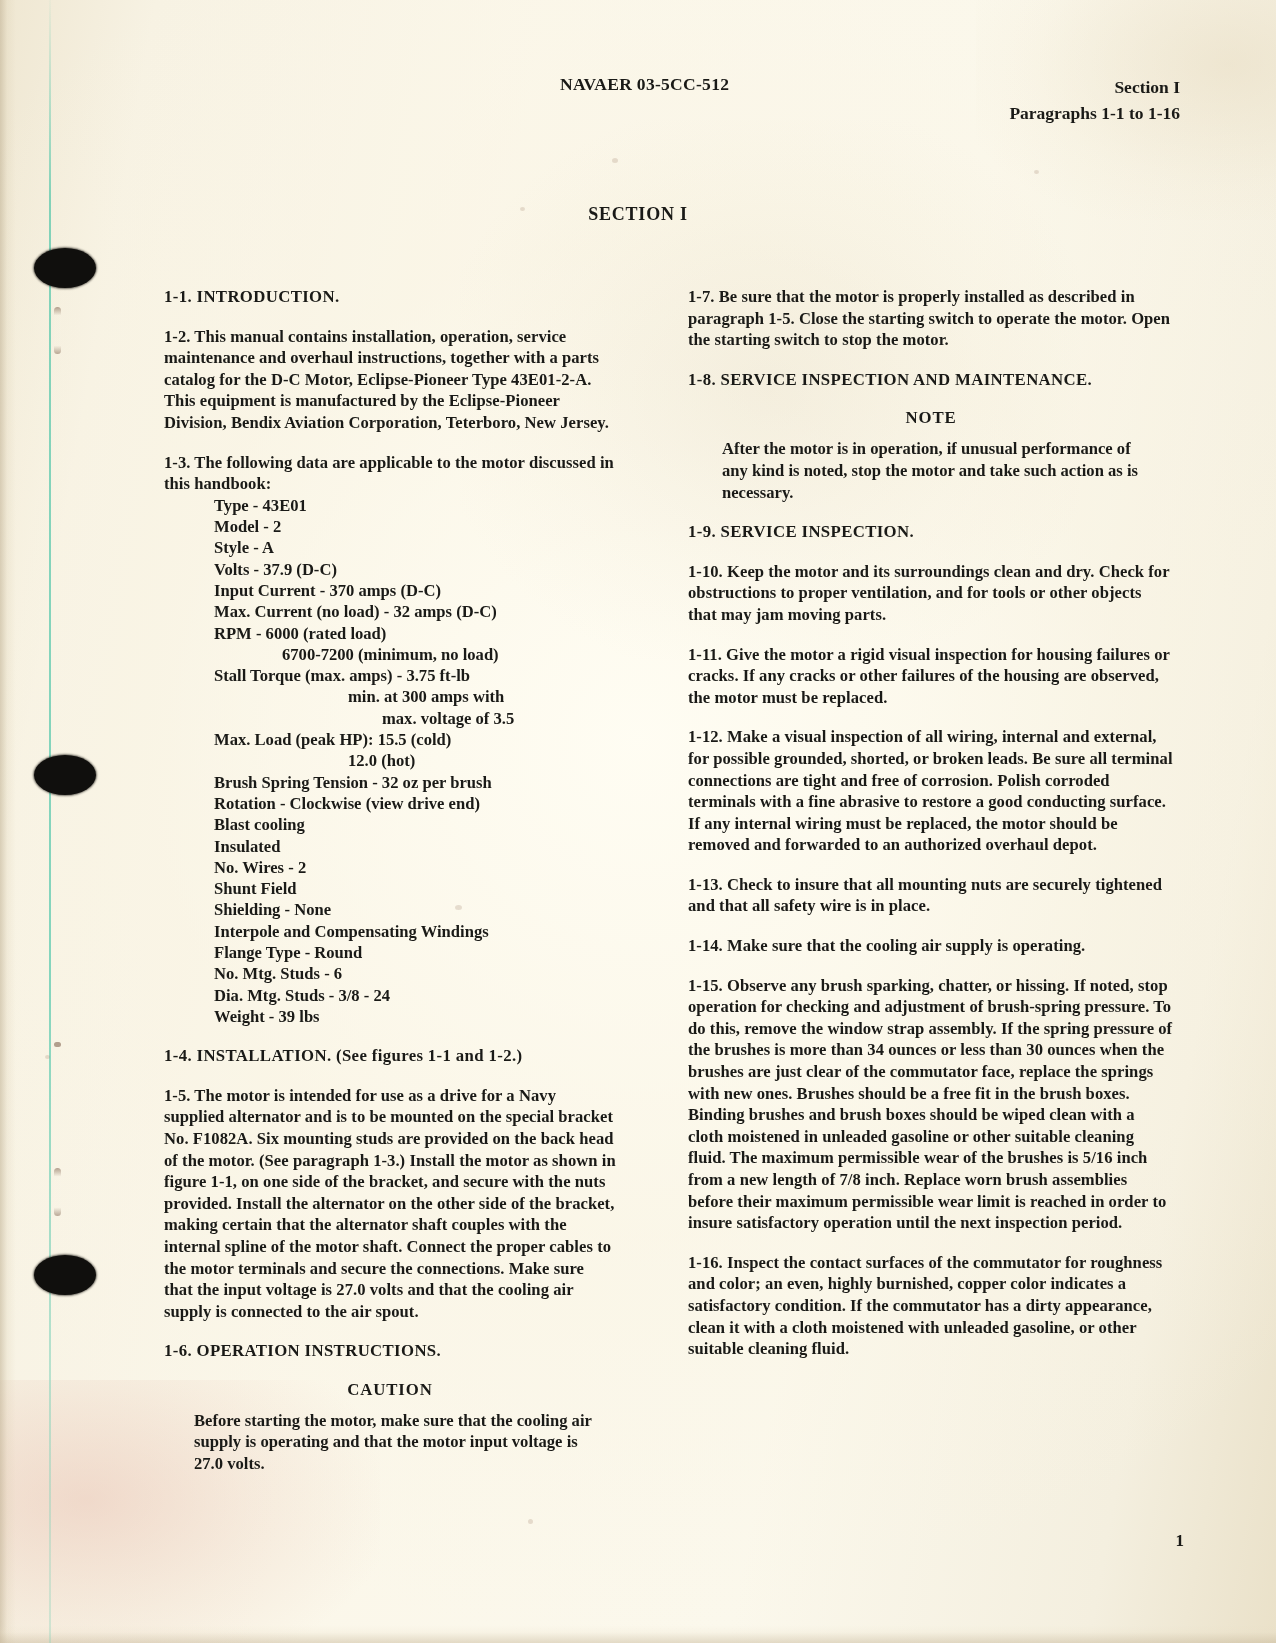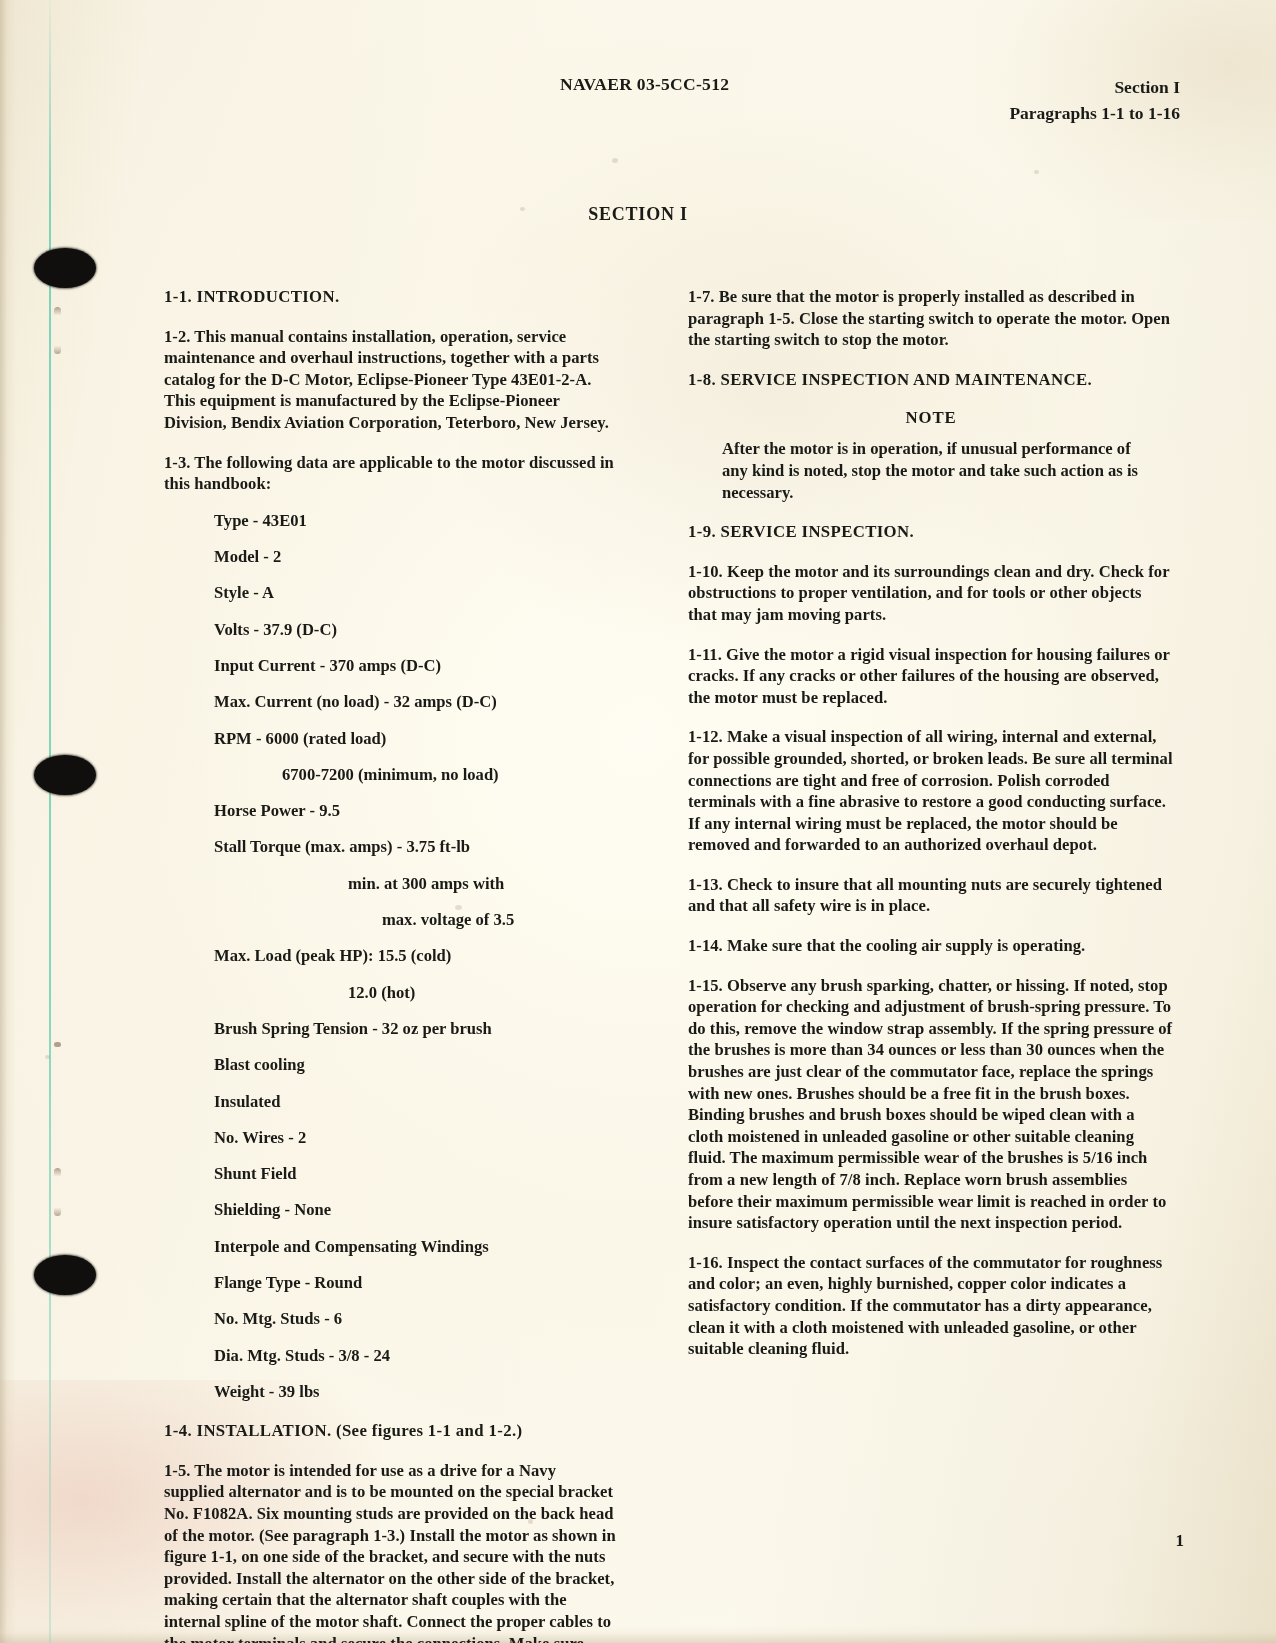--- a/index.html
+++ b/index.html
@@ -192,21 +192,20 @@
     margin: 0 0 18px 0;
     padding: 0;
     list-style: none;
   }
   .speclist li {
     font-size: 16.6px;
     line-height: 21.3px;
     font-weight: bold;
     padding-left: 50px;
     white-space: pre;
-    margin-top: 15px;
   }
   .speclist li.ind2 { padding-left: 118px; }
   .speclist li.ind3 { padding-left: 184px; }
   .speclist li.ind4 { padding-left: 218px; }
 
   .folio {
     position: absolute;
     right: 92px;
     bottom: 92px;
     font-size: 17px;
@@ -269,45 +268,46 @@
 
     <ul class="speclist">
         <li>Type - 43E01</li>
         <li>Model - 2</li>
         <li>Style - A</li>
         <li>Volts - 37.9 (D-C)</li>
         <li>Input Current - 370 amps (D-C)</li>
         <li>Max. Current (no load) - 32 amps (D-C)</li>
         <li>RPM - 6000 (rated load)</li>
         <li class="ind2">6700-7200 (minimum, no load)</li>
-        <li>Horse Power - 9.5</li>
         <li>Stall Torque (max. amps) - 3.75 ft-lb</li>
         <li class="ind3">min. at 300 amps with</li>
         <li class="ind4">max. voltage of 3.5</li>
         <li>Max. Load (peak HP): 15.5 (cold)</li>
         <li class="ind3">12.0 (hot)</li>
         <li>Brush Spring Tension - 32 oz per brush</li>
+        <li>Rotation - Clockwise (view drive end)</li>
         <li>Blast cooling</li>
         <li>Insulated</li>
         <li>No. Wires - 2</li>
         <li>Shunt Field</li>
         <li>Shielding - None</li>
         <li>Interpole and Compensating Windings</li>
         <li>Flange Type - Round</li>
         <li>No. Mtg. Studs - 6</li>
         <li>Dia. Mtg. Studs - 3/8 - 24</li>
         <li>Weight - 39 lbs</li>
       </ul>
 
     <div class="heading">1-4.  INSTALLATION.  (See figures 1-1 and 1-2.)</div>
 
     <p class="para">1-5.  The motor is intended for use as a drive for a Navy supplied alternator and is to be mounted on the special bracket No. F1082A.  Six mounting studs are provided on the back head of the motor.  (See paragraph 1-3.)  Install the motor as shown in figure 1-1, on one side of the bracket, and secure with the nuts provided. Install the alternator on the other side of the bracket, making certain that the alternator shaft couples with the internal spline of the motor shaft.  Connect the proper cables to the motor terminals and secure the connections. Make sure that the input voltage is 27.0 volts and that the cooling air supply is connected to the air spout.</p>
 
     <div class="heading">1-6.  OPERATION INSTRUCTIONS.</div>
 
+    <div class="centered-label">CAUTION</div>
     <div class="cautionblock">Before starting the motor, make sure that the cooling air supply is operating and that the motor input voltage is 27.0 volts.</div>
   </div>
 
   <div class="col col-right">
 
     <p class="para">1-7.  Be sure that the motor is properly installed as described in paragraph 1-5.  Close the starting switch to operate the motor.  Open the starting switch to stop the motor.</p>
 
     <div class="heading">1-8.  SERVICE INSPECTION AND MAINTENANCE.</div>
 
     <div class="centered-label nopad">NOTE</div>

